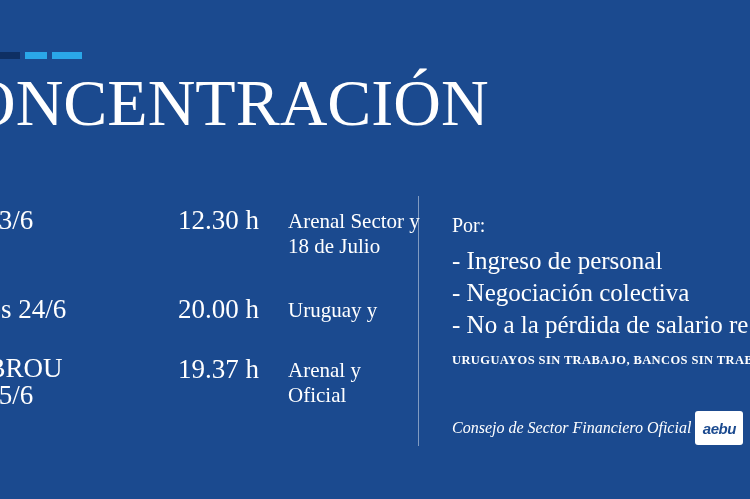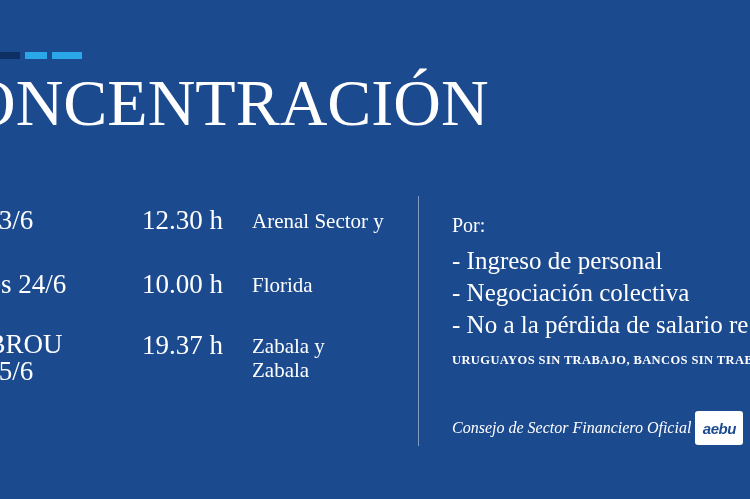--- a/index.html
+++ b/index.html
@@ -75,20 +75,21 @@
   }
   .row .col-day .bank {
     display: block;
     font-size: 27px;
   }
   .row .col-time {
     width: 110px;
     font-size: 27px;
     line-height: 1.05;
     white-space: nowrap;
+    margin-left: 36px;
   }
   .row .col-place {
     font-size: 21px;
     line-height: 1.18;
     padding-top: 3px;
   }
   .row-3 {
     margin-top: -4px;
   }
   .row-3 .col-day {
@@ -180,40 +181,41 @@
 
   <div class="headline">ONCENTRACIÓN</div>
 
   <div class="schedule">
 
     <div class="row row-1">
       <div class="col-day">s 23/6</div>
       <div class="col-time">12.30 h</div>
       <div class="col-place">
         <div>Arenal Sector y</div>
+        <div>18 de Julio</div>
       </div>
     </div>
 
     <div class="row row-2">
       <div class="col-day">oles 24/6</div>
-      <div class="col-time">10.00 h</div>
+      <div class="col-time">20.00 h</div>
       <div class="col-place">
-        <div>Florida</div>
+        <div>Uruguay y</div>
       </div>
     </div>
 
     <div class="row row-3">
       <div class="col-day">
         <span class="bank">YBROU</span>
         <span>s 25/6</span>
       </div>
       <div class="col-time">19.37 h</div>
       <div class="col-place">
-        <div>Zabala y</div>
-        <div>Zabala</div>
+        <div>Arenal y</div>
+        <div>Oficial</div>
       </div>
     </div>
 
   </div>
 
   <div class="divider"></div>
 
   <div class="right">
     <div class="por">Por:</div>
     <div class="demand">- Ingreso de personal</div>

